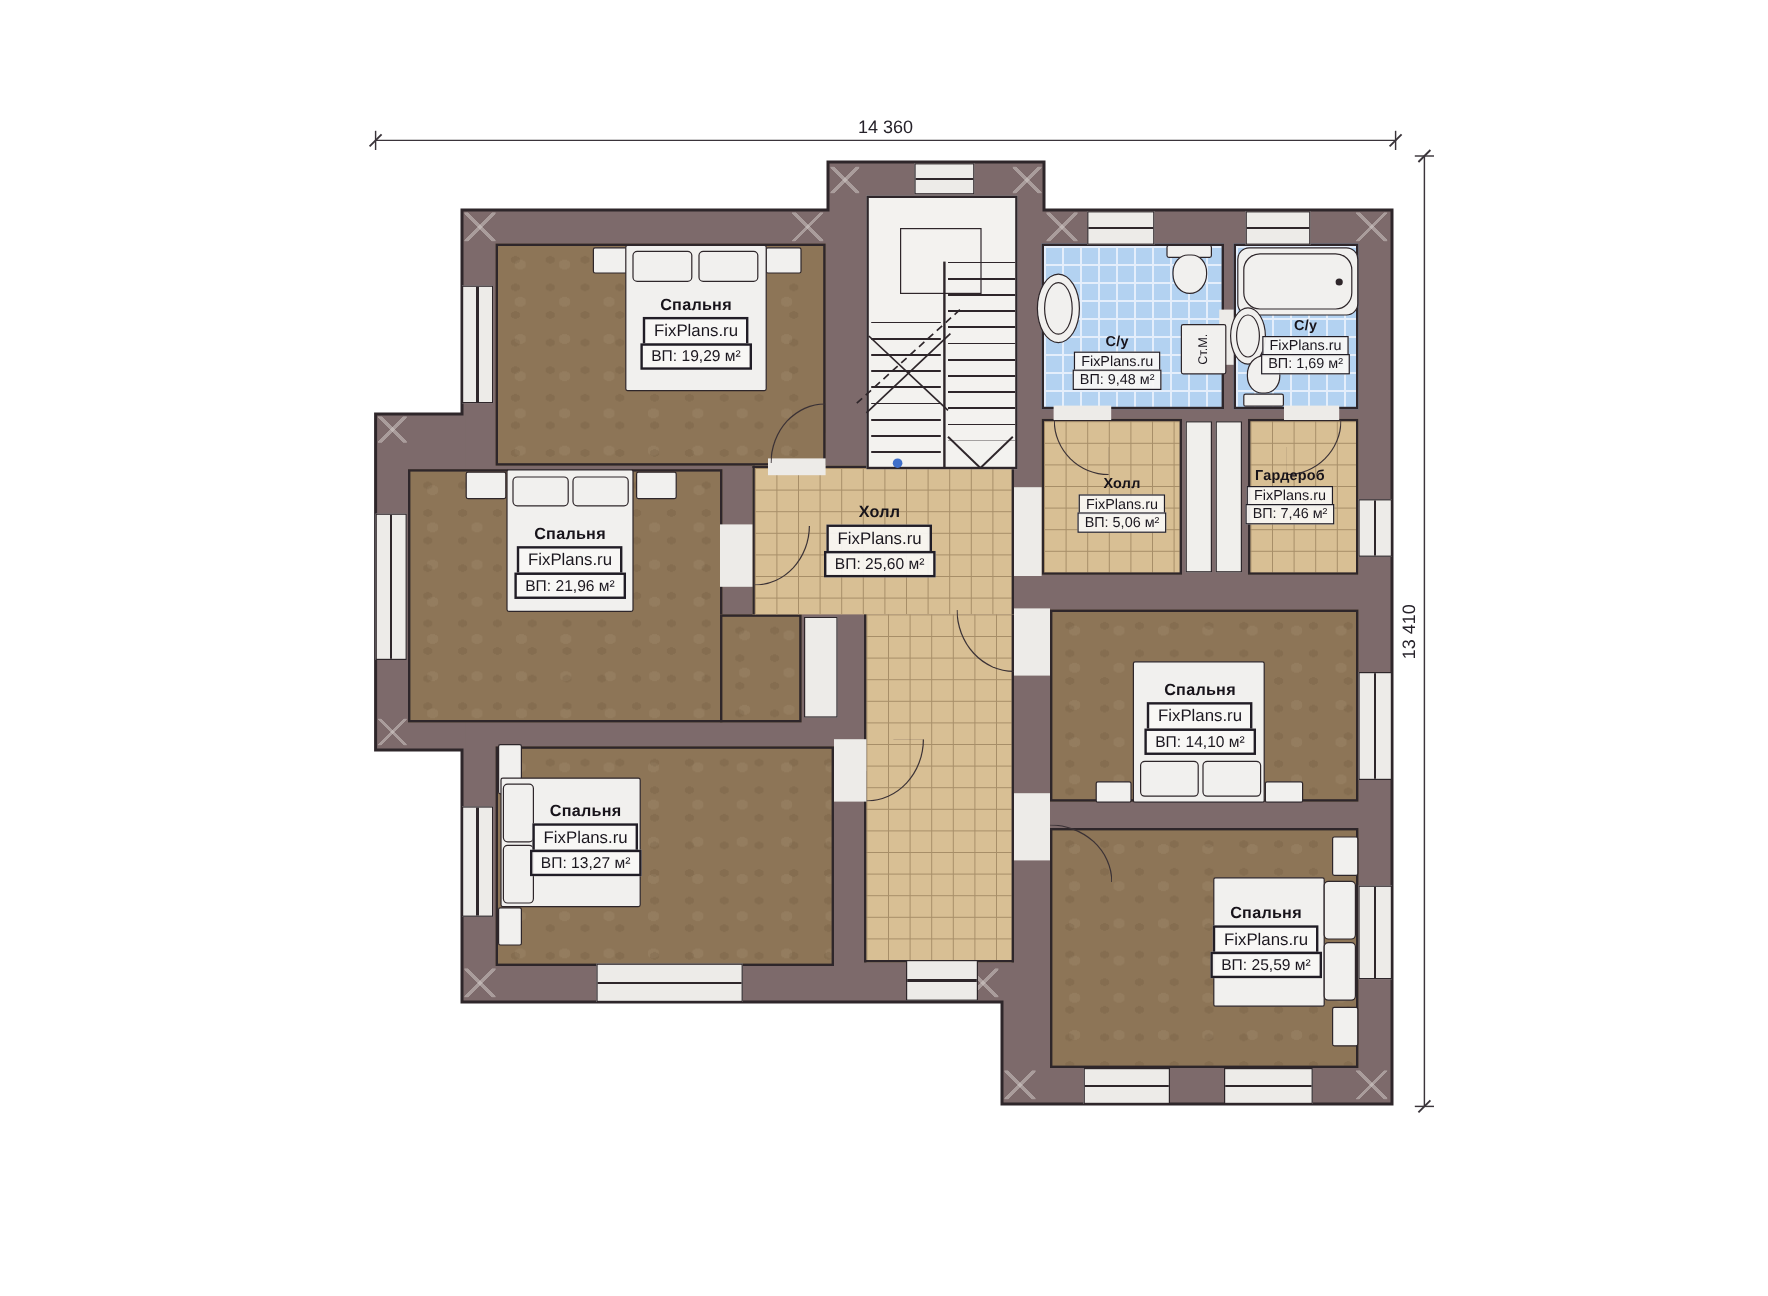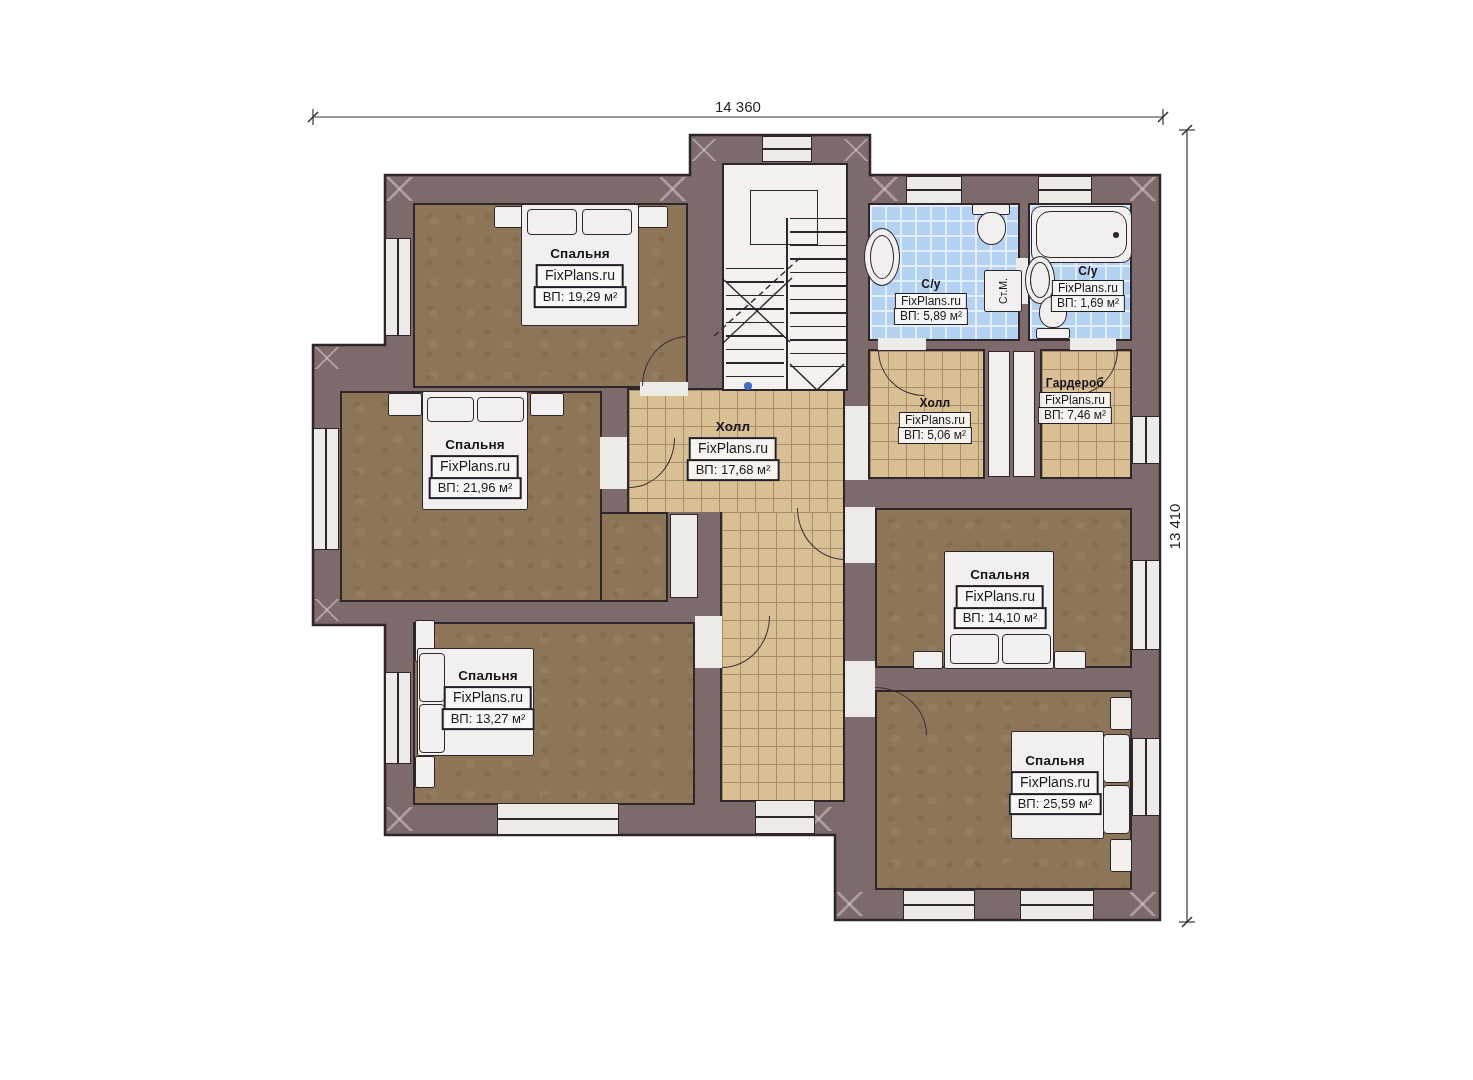--- a/index.html
+++ b/index.html
@@ -215,36 +215,36 @@
     <div class="lbox ar">ВП: 21,96 м²</div>
   </div>
   <div class="lbl" style="left:488px;top:699px;">
     <div class="rname">Спальня</div>
     <div class="lbox wm">FixPlans.ru</div>
     <div class="lbox ar">ВП: 13,27 м²</div>
   </div>
   <div class="lbl" style="left:733px;top:450px;">
     <div class="rname">Холл</div>
     <div class="lbox wm">FixPlans.ru</div>
-    <div class="lbox ar">ВП: 17,68 м²</div>
+    <div class="lbox ar">ВП: 25,60 м²</div>
   </div>
   <div class="lbl sm" style="left:935px;top:420px;">
     <div class="rname">Холл</div>
     <div class="lbox wm">FixPlans.ru</div>
     <div class="lbox ar">ВП: 5,06 м²</div>
   </div>
-  <div class="lbl sm" style="left:1075px;top:400px;">
+  <div class="lbl sm" style="left:1075px;top:413px;">
     <div class="rname">Гардероб</div>
     <div class="lbox wm">FixPlans.ru</div>
     <div class="lbox ar">ВП: 7,46 м²</div>
   </div>
   <div class="lbl sm" style="left:931px;top:301px;">
     <div class="rname">С/у</div>
     <div class="lbox wm">FixPlans.ru</div>
-    <div class="lbox ar">ВП: 5,89 м²</div>
+    <div class="lbox ar">ВП: 9,48 м²</div>
   </div>
   <div class="lbl sm" style="left:1088px;top:288px;">
     <div class="rname">С/у</div>
     <div class="lbox wm">FixPlans.ru</div>
     <div class="lbox ar">ВП: 1,69 м²</div>
   </div>
   <div class="lbl" style="left:1000px;top:598px;">
     <div class="rname">Спальня</div>
     <div class="lbox wm">FixPlans.ru</div>
     <div class="lbox ar">ВП: 14,10 м²</div>

